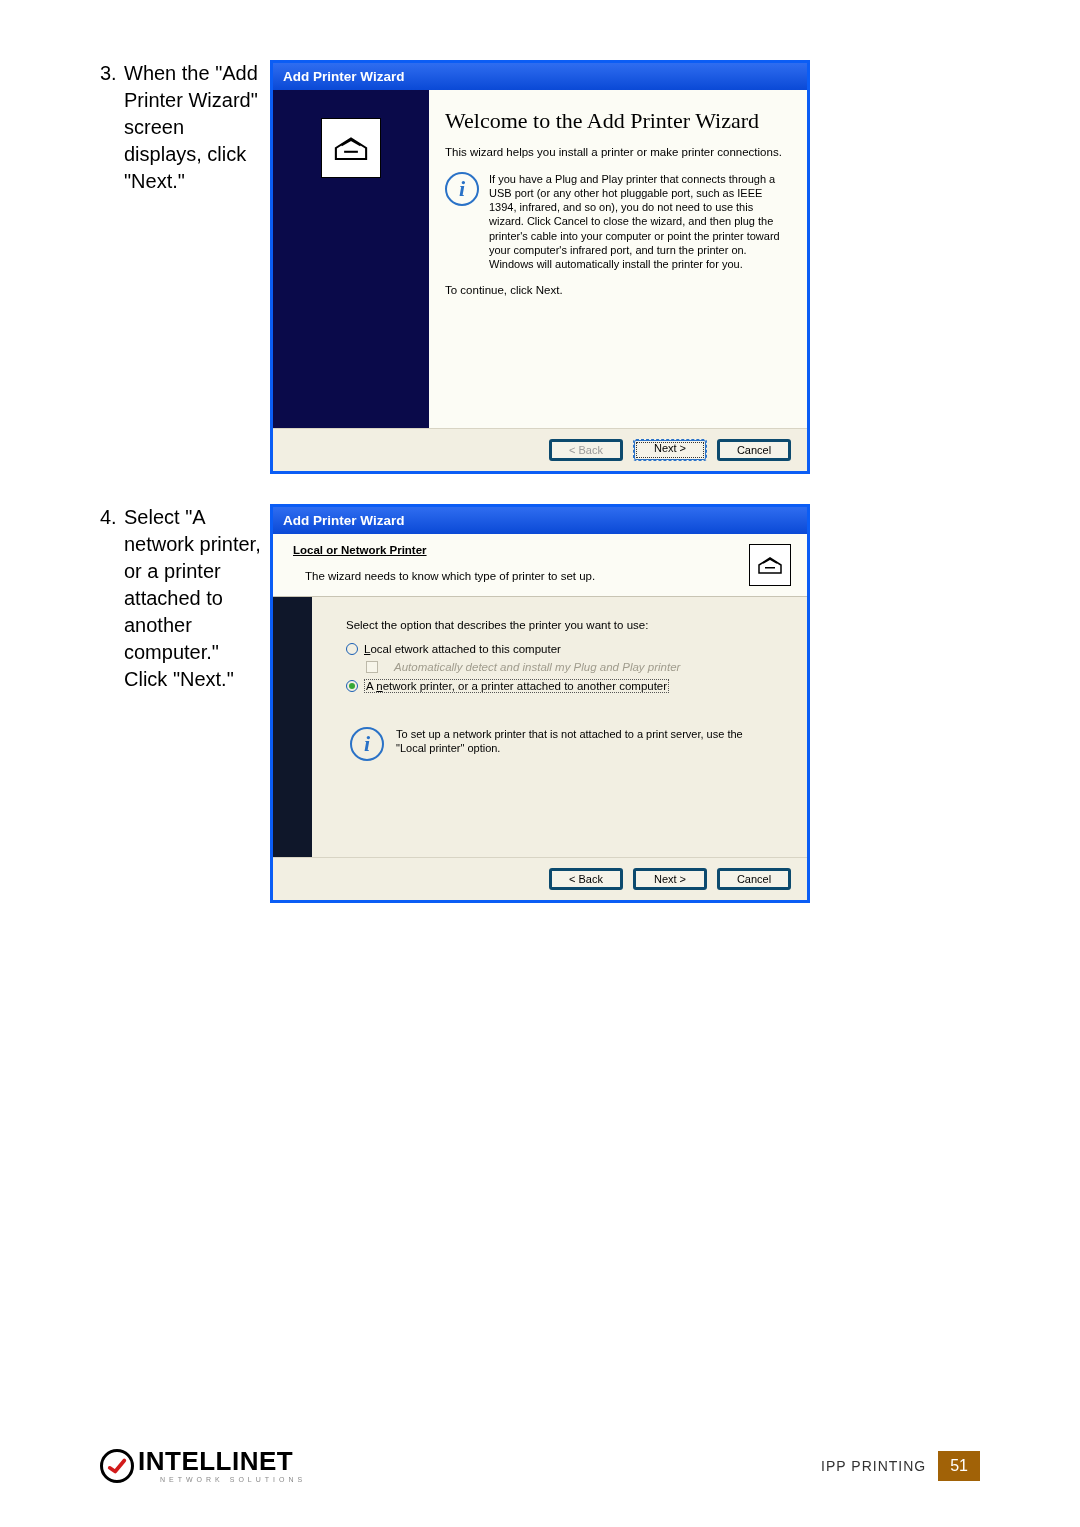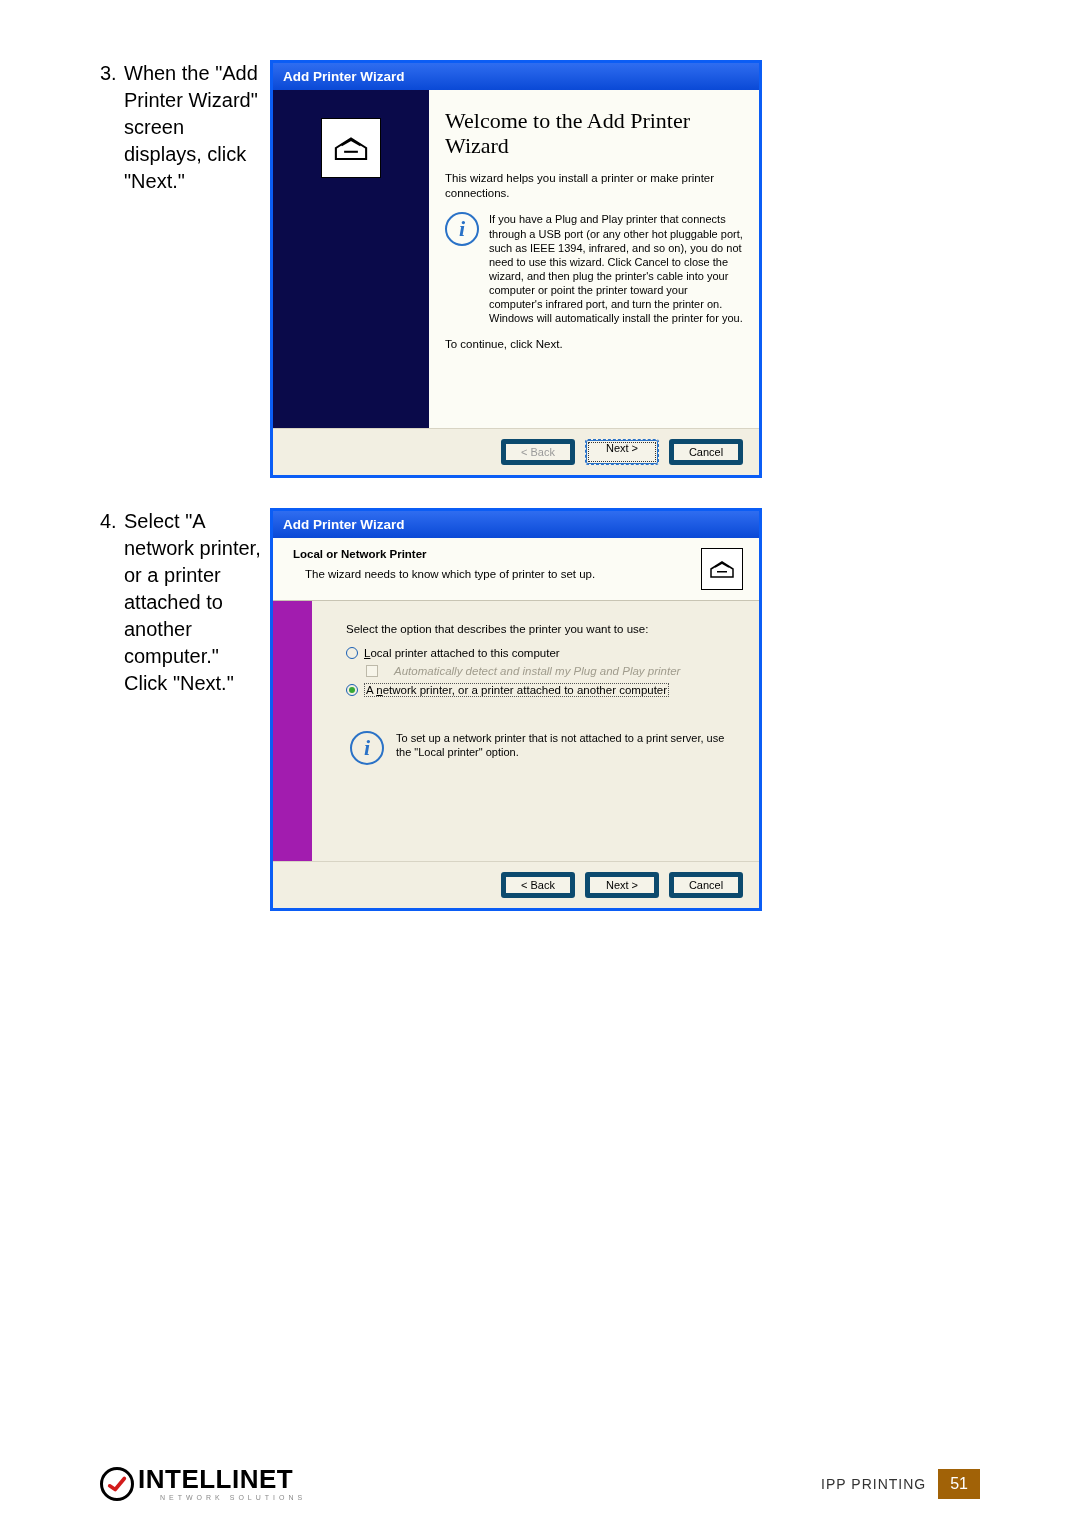--- a/index.html
+++ b/index.html
@@ -28,22 +28,22 @@
     color: #000;
     padding-right: 6px;
   }
   .step-text .num-row { display: flex; }
   .step-text .num { width: 24px; flex-shrink:0;}
   .step-text .txt { flex:1; }
 
   
   .wizard {
     border: 3px solid #0b5df5;
-    background: #a21caf;
-    width: 492px;
+    background: #0f172a;
+    width: 540px;
     font-family: Tahoma, Arial, sans-serif;
   }
   .titlebar {
     background: linear-gradient(to bottom, #2f6df0, #0a49d6);
     color: #fff;
     font-weight: bold;
     font-size: 13.5px;
     padding: 6px 10px;
   }
   
@@ -95,39 +95,39 @@
     padding: 10px 16px;
     display:flex; justify-content:flex-end; gap:10px;
     border-top: 1px solid #d8d4c4;
   }
   .btn {
     min-width: 74px;
     padding: 2px 10px;
     font-size: 11px;
     font-family: Tahoma, Arial, sans-serif;
     background: #f5f3e9;
-    border: 5px solid #0c4a6e;
+    border: 3px solid #0c4a6e;
     border-radius: 3px;
     text-align:center;
     cursor:pointer;
   }
   .btn.disabled { color:#9a9a9a; }
   .btn.default { outline: 1px dotted #333; outline-offset:-4px; border:1px dashed #2a72c7; box-shadow: 0 0 0 1px #2a72c7 inset;}
   .underline-first::first-letter { text-decoration: underline; }
 
   
   .wiz-header-2 {
     background: #fcfcf5;
     border-bottom: 1px solid #c8c4b3;
     padding: 10px 16px 10px 20px;
     display:flex; align-items:flex-start;
     gap:10px;
   }
   .wiz-header-2 .htxt { flex:1; font-size:11.5px; }
-  .wiz-header-2 .htxt .htitle { font-weight:bold; margin-bottom:8px; }
+  .wiz-header-2 .htxt .htitle { font-weight:bold; margin-bottom:14px;text-decoration:underline; }
   .wiz-header-2 .htxt .hsub { padding-left:12px; }
   .wiz-header-2 .hicon {
     width:42px; height:42px;
     border:1px solid #000; background:#fff;
     display:flex; align-items:center; justify-content:center;
     flex-shrink:0;
   }
   .wiz-header-2 .hicon svg { width:32px; height:32px; }
 
   .wiz-body-2 {
@@ -153,21 +153,21 @@
   .disabled-text { color:#a09c8d; }
   .dotted-border { border:1px dotted #555; padding:0 1px; }
   .radio-label { }
   .radio-label .u { text-decoration: underline; }
 
   .info-row-2 { display:flex; gap:12px; margin-top:34px; align-items:flex-start; padding-left:4px;}
 
   
   .footer {
     position:absolute;
-    bottom: 26px;
+    bottom: 44px;
     left: 100px;
     right: 100px;
     display:flex;
     justify-content:space-between;
     align-items:center;
   }
   .logo { display:flex; align-items:center; gap:4px; }
   .logo-mark {
     width:34px; height:34px; border:3px solid #000; border-radius:50%;
     display:flex; align-items:center; justify-content:center; position:relative;
@@ -251,21 +251,21 @@
               <path d="M18 28 L32 20 L46 28" fill="none" stroke="#000" stroke-width="3"></path>
               <rect x="22" y="36" width="20" height="3" fill="#000"></rect>
             </svg>
         </div>
       </div>
       <div class="wiz-body-2">
         <div class="prompt">Select the option that describes the printer you want to use:</div>
 
         <div class="radio-row">
           <span class="radio"></span>
-          <span class="radio-label"><span class="u">L</span><span id="rl1">ocal printer attached to this computer</span></span>
+          <span class="radio-label"><span class="u">L</span><span id="rl1">ocal etwork attached to this computer</span></span>
         </div>
         <div class="sub-indent disabled-text">
           <span class="checkbox"></span>
           <span><span class="u">A</span><span id="cb1">utomatically detect and install my Plug and Play printer</span></span>
         </div>
         <div class="radio-row">
           <span class="radio checked"></span>
           <span class="radio-label dotted-border" id="rn1">A <span class="u">n</span>etwork printer, or a printer attached to another computer</span>
         </div>
 

